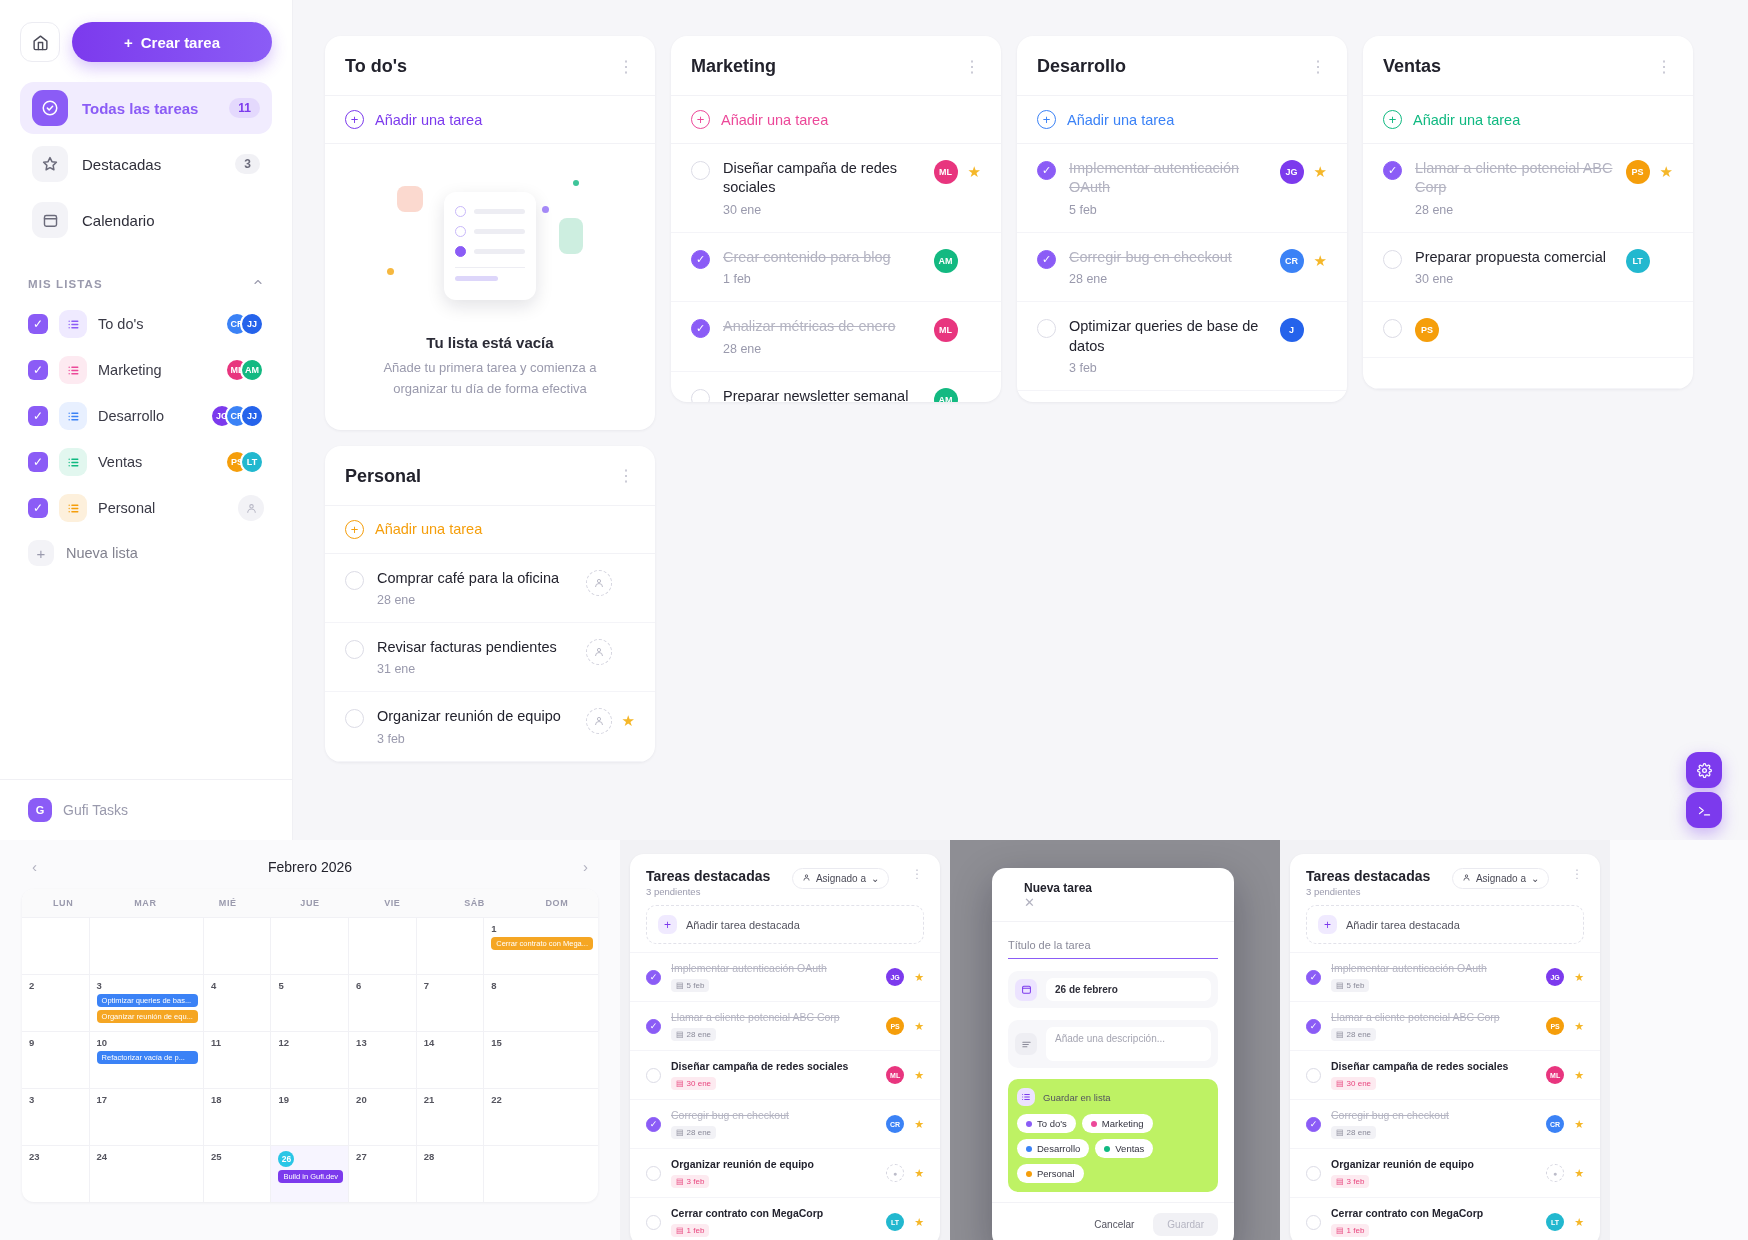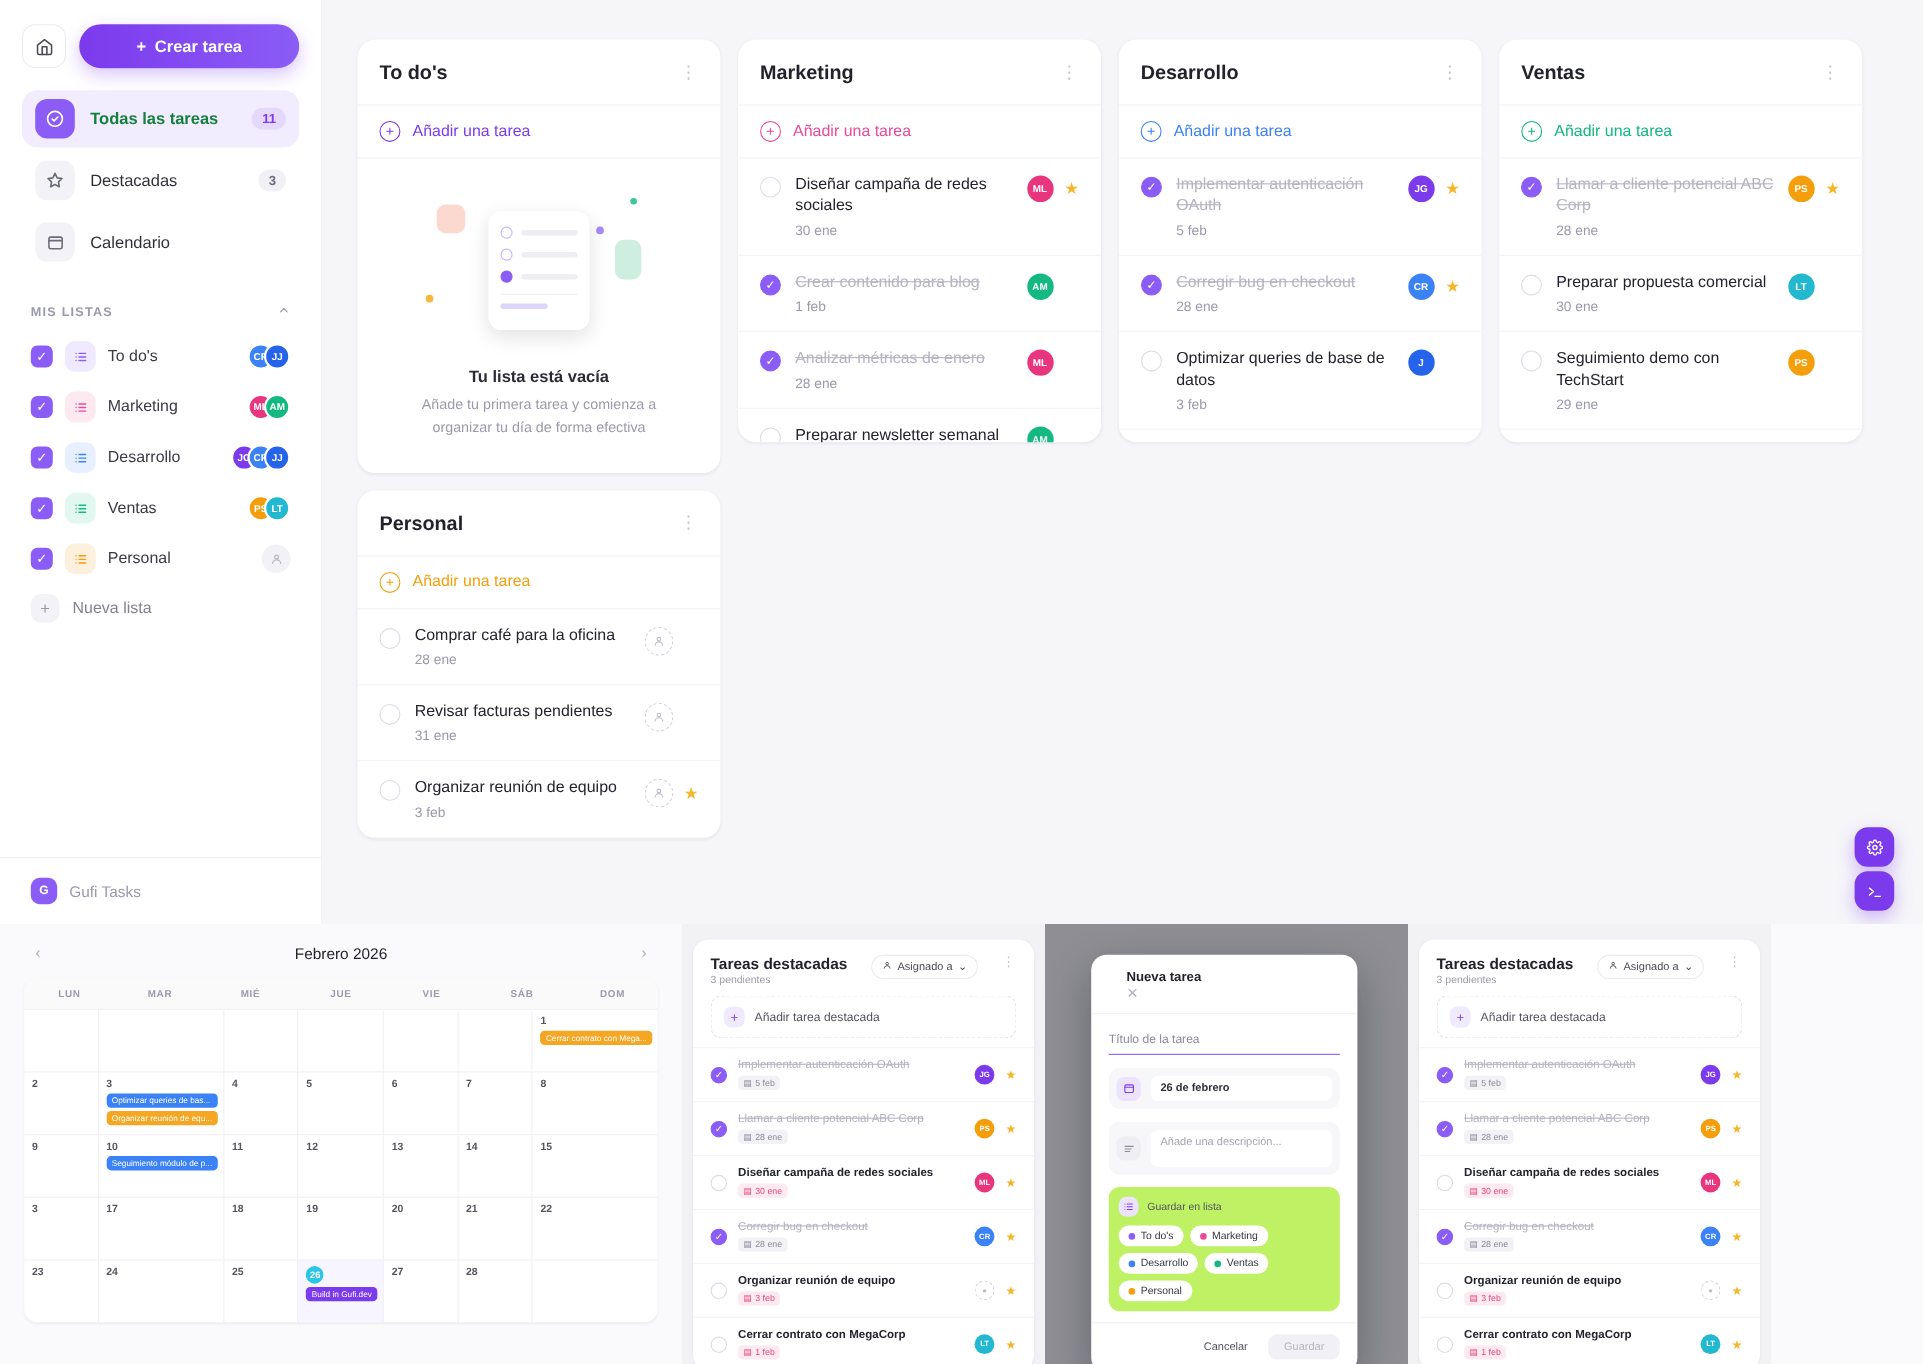--- a/index.html
+++ b/index.html
@@ -48,21 +48,21 @@
     cursor: pointer;
   }
   .nav-item.active { background: #f1ecfe; }
   .nav-ico {
     width: 36px; height: 36px; border-radius: 11px; background: #f3f3f7;
     display: flex; align-items: center; justify-content: center; color: #6b6b7b;
     flex: 0 0 auto;
   }
   .nav-item.active .nav-ico { background: #8b5cf6; color: #fff; }
   .nav-label { flex: 1; font-size: 15px; color: #2f2f3a; font-weight: 500; }
-  .nav-item.active .nav-label { color: #15803d; font-weight: 600; }
+  .nav-item.active .nav-label { color: #8b5cf6; font-weight: 600; }
   .nav-count {
     font-size: 12px; font-weight: bold; color: #6b6b7b;
     background: #f1f1f5; border-radius: 10px; padding: 3px 9px;
   }
   .nav-item.active .nav-count { background: #e4d9fd; color: #7c3aed; }
 
   .section-head {
     display: flex; align-items: center; justify-content: space-between;
     margin: 26px 8px 10px 8px;
   }
@@ -606,24 +606,20 @@
                 <div class="t-title">Preparar propuesta comercial</div>
         <div class="t-date">30 ene</div>
               </div>
         <div class="t-right">
                 <div class="av" style="background:#22b8cf">LT</div>
                 <span class="star off">★</span>
               </div>
       </div>
             <div class="task">
         <div class="cb"></div>
-        <div class="t-body">
-                <div class="t-title">Seguimiento demo con TechStart</div>
-        <div class="t-date">29 ene</div>
-              </div>
         <div class="t-right">
                 <div class="av" style="background:#f59e0b">PS</div>
                 <span class="star off">★</span>
               </div>
       </div>
             <div class="task">
         
         
         
       </div>
@@ -780,21 +776,21 @@
             <div class="cell">
     <div class="daynum">8</div>
 
   </div>
             <div class="cell">
     <div class="daynum">9</div>
 
   </div>
             <div class="cell">
     <div class="daynum">10</div>
-    <div class="chip" style="background:#3b82f6">Seguimiento módulo de p...</div>
+    <div class="chip" style="background:#3b82f6">Refactorizar vacía de p...</div>
   </div>
             <div class="cell">
     <div class="daynum">11</div>
 
   </div>
             <div class="cell">
     <div class="daynum">12</div>
 
   </div>
             <div class="cell">

